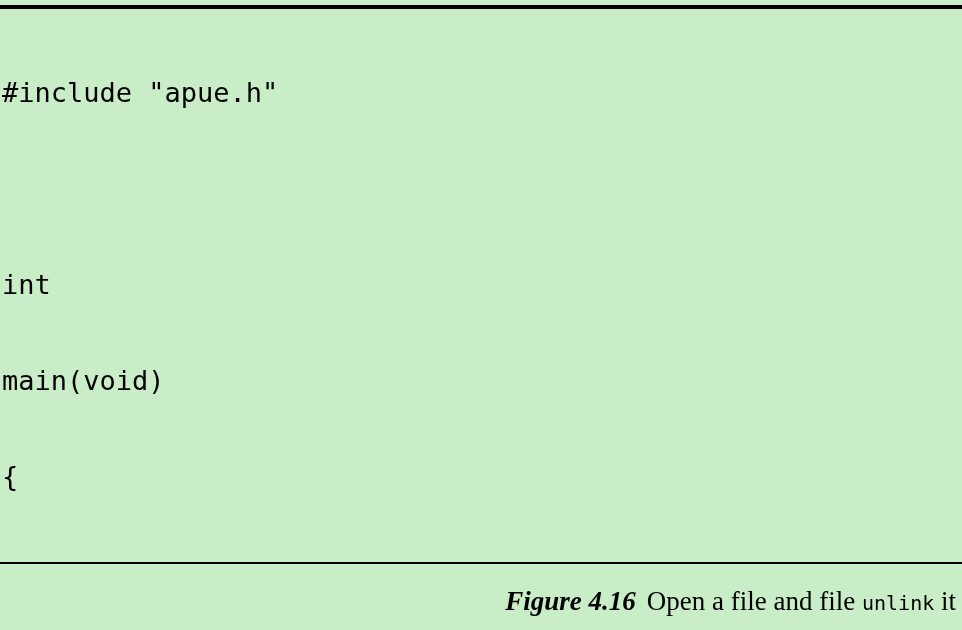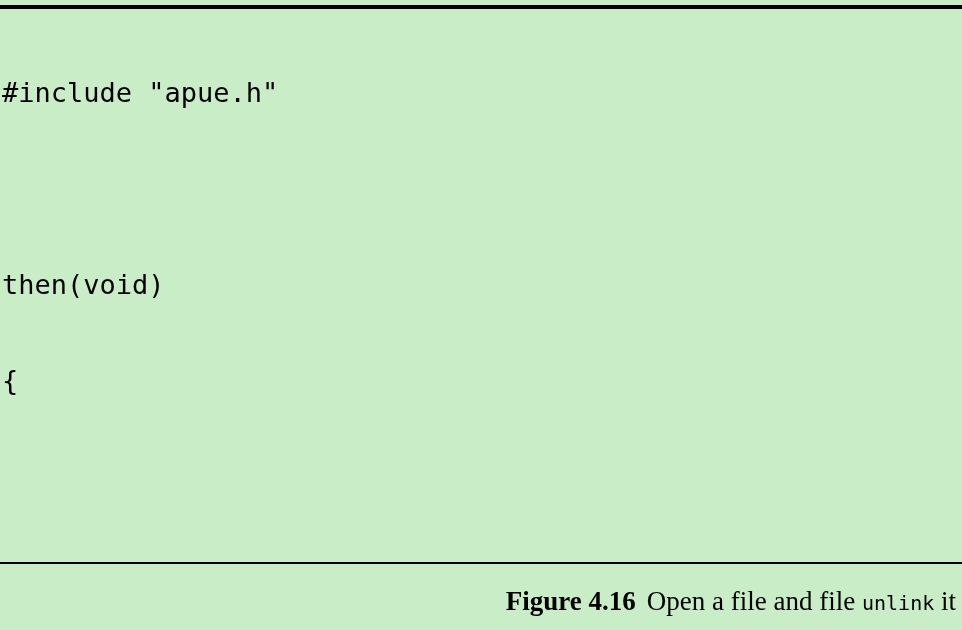--- a/index.html
+++ b/index.html
@@ -64,20 +64,21 @@
     top: 585px;
     width: 956px;
     text-align: right;
     font-family: "Liberation Serif", serif;
     font-size: 27px;
     line-height: 32px;
     color: #000000;
   }
   #caption .cap-label {
     font-weight: bold;
+    font-style: italic;
   }
   #caption .cap-gap {
     display: inline-block;
     width: 11px;
   }
   #caption .cap-text {
     font-weight: normal;
   }
   #caption .cap-mono {
     font-family: "DejaVu Sans Mono", "Liberation Mono", monospace;
@@ -87,21 +88,22 @@
 </head>
 <body>
 
 <div id="figure">
 
   <div class="rule-top"></div>
 
   <div id="code-block">
     <span class="code-line">#include "apue.h"</span>
     <span class="code-line blank"></span>
-    <span class="code-line">then(void)</span>
+    <span class="code-line">int</span>
+    <span class="code-line">main(void)</span>
     <span class="code-line">{</span>
     
     
     
     
     
     
     
     
     

